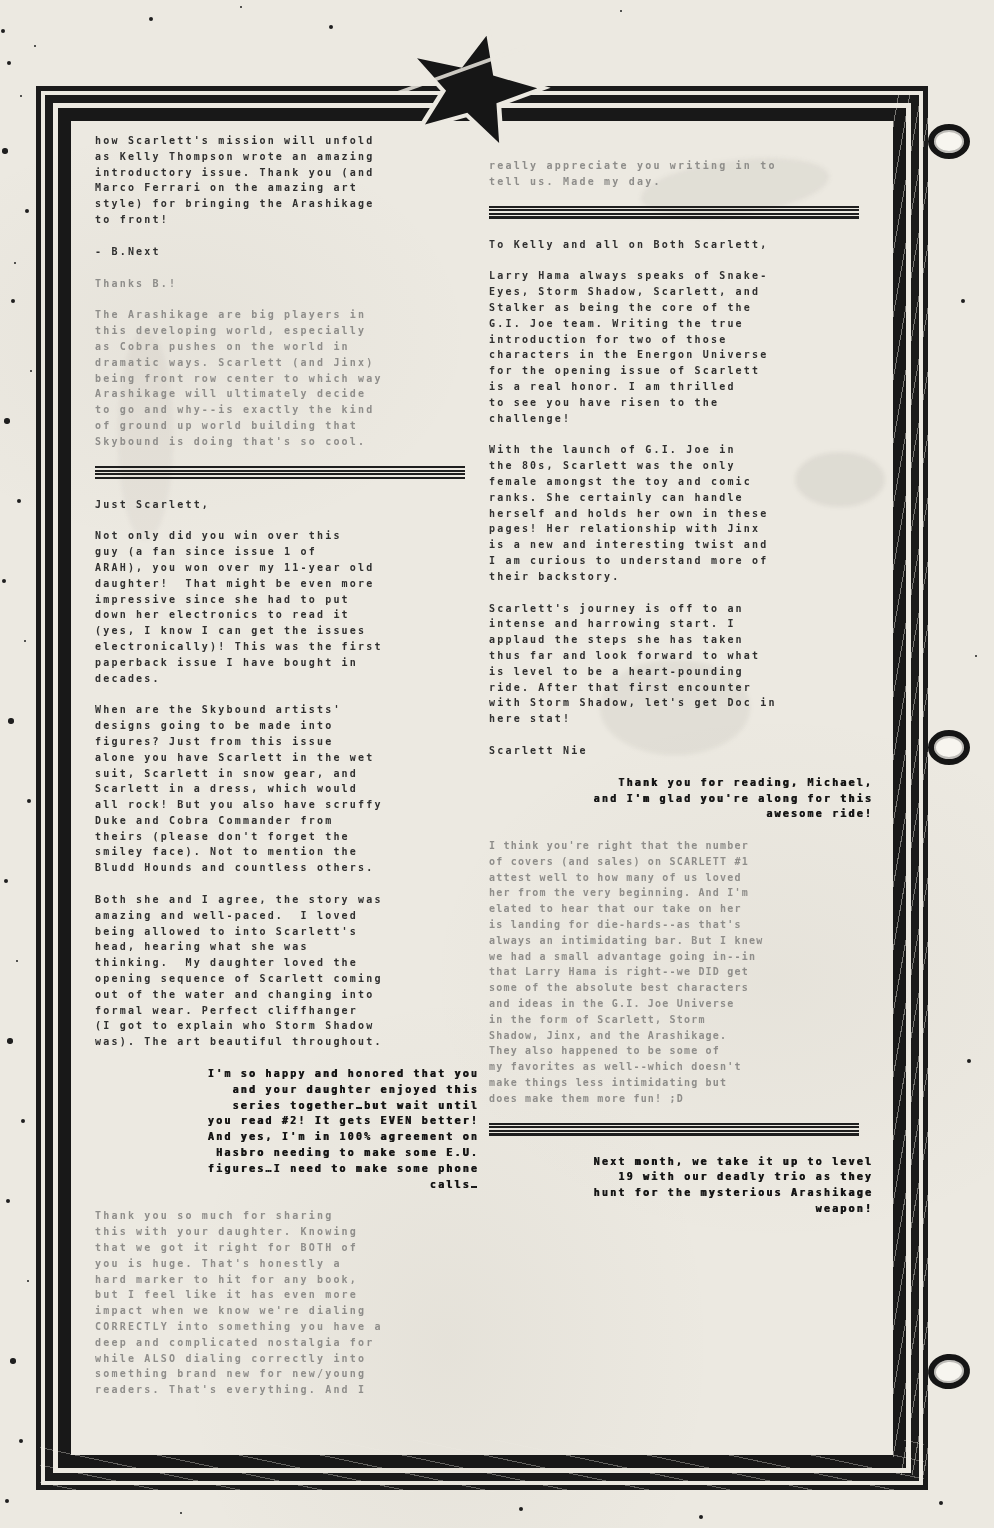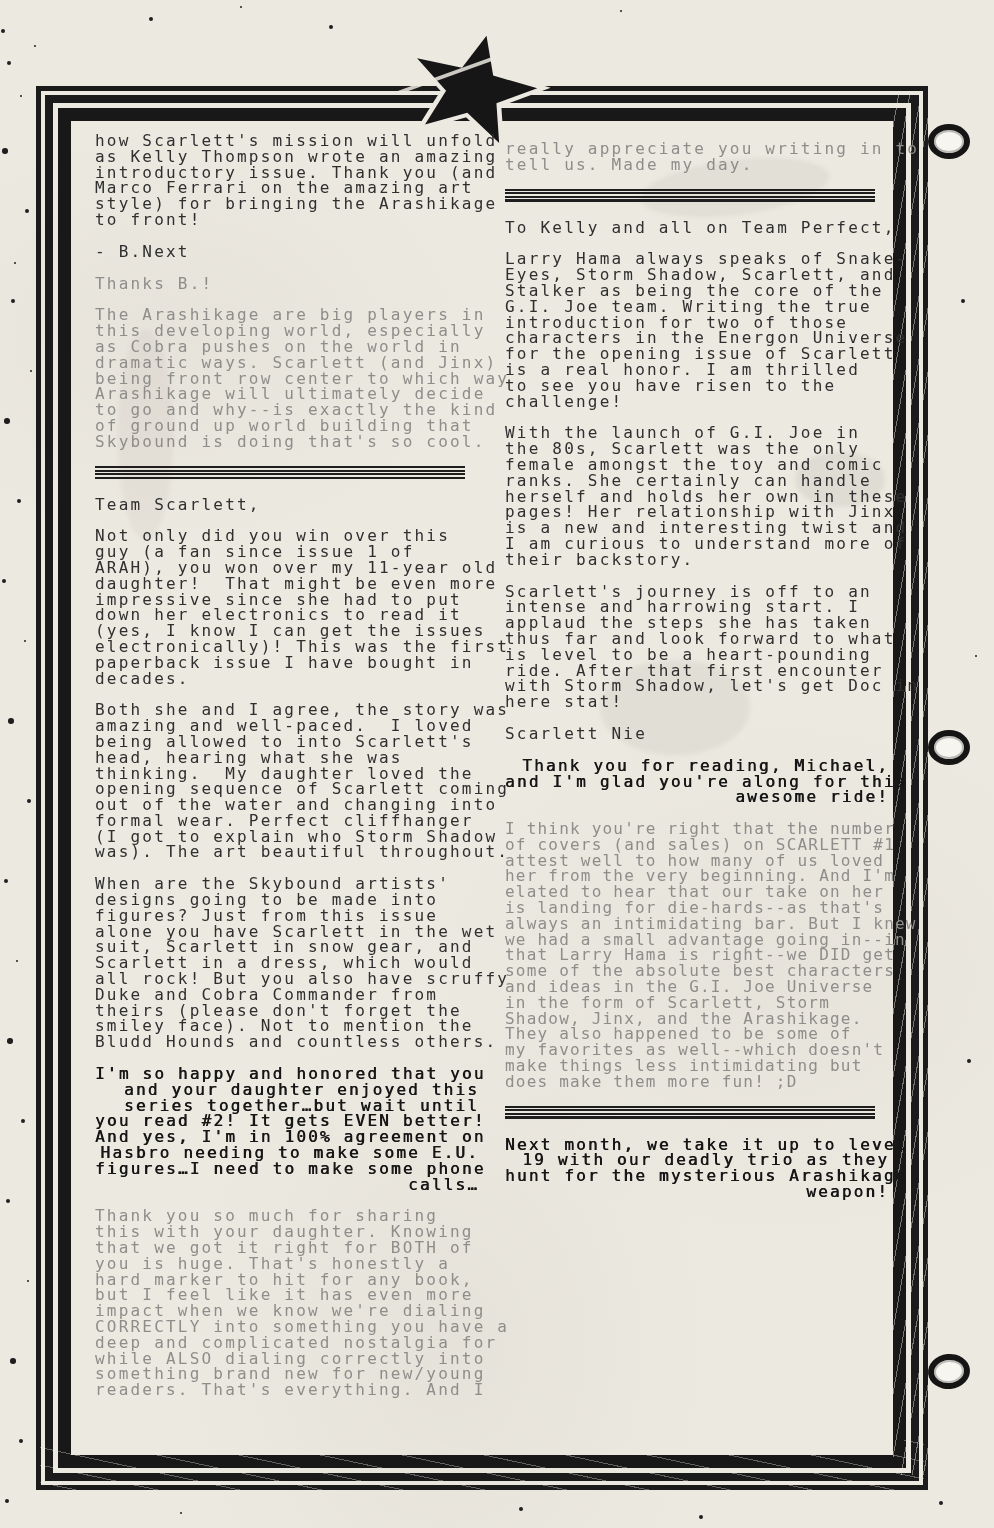--- a/index.html
+++ b/index.html
@@ -33,23 +33,23 @@
   .punch{position:absolute;width:42px;height:35px;border-radius:50%;
          border:6px solid #151515;background:#f7f5ef;box-sizing:border-box;
          box-shadow:inset 0 0 0 2px rgba(21,21,21,0.25);}
   .punch1{left:928px;top:124px;}
   .punch2{left:928px;top:730px;}
   .punch3{left:928px;top:1354px;transform:rotate(-6deg);}
 
   
   .col{position:absolute;width:384px;}
   .col-left{left:95px;top:133px;}
-  .col-right{left:489px;top:141px;margin-left:16px;}
-
-  .block{font-size:16px;line-height:15.8px;letter-spacing:2.2px;font-weight:normal;
+  .col-right{left:489px;top:158px;}
+
+  .block{font-size:10px;line-height:15.8px;letter-spacing:2.2px;font-weight:bold;
          white-space:pre;margin:0 0 16px 0;}
   .letter{color:#2f2f2f;}
   .reply{color:#8e8d8a;}
   .reply-bold{color:#161616;text-shadow:0.6px 0 0 #161616;text-align:right;}
   .tight{letter-spacing:1.2px;}
   .divider{height:13px;width:370px;margin:10px 0 18px 0;background:
     linear-gradient(#1e1e1e 0 2px, transparent 2px 3.5px,
                     #1e1e1e 3.5px 5.5px, transparent 5.5px 7px,
                     #1e1e1e 7px 9px, transparent 9px 10.5px,
                     #1e1e1e 10.5px 13px);}
@@ -118,52 +118,52 @@
       <div class="block reply">The Arashikage are big players in
 this developing world, especially
 as Cobra pushes on the world in
 dramatic ways. Scarlett (and Jinx)
 being front row center to which way
 Arashikage will ultimately decide
 to go and why--is exactly the kind
 of ground up world building that
 Skybound is doing that's so cool.</div>
       <div class="block divider"></div>
-      <div class="block letter">Team Scarlett,</div>
+      <div class="block letter">Just Scarlett,</div>
       <div class="block letter">Not only did you win over this
 guy (a fan since issue 1 of
 ARAH), you won over my 11-year old
 daughter!  That might be even more
 impressive since she had to put
 down her electronics to read it
 (yes, I know I can get the issues
 electronically)! This was the first
 paperback issue I have bought in
 decades.</div>
-      <div class="block letter">Both she and I agree, the story was
-amazing and well-paced.  I loved
-being allowed to into Scarlett's
-head, hearing what she was
-thinking.  My daughter loved the
-opening sequence of Scarlett coming
-out of the water and changing into
-formal wear. Perfect cliffhanger
-(I got to explain who Storm Shadow
-was). The art beautiful throughout.</div>
       <div class="block letter">When are the Skybound artists'
 designs going to be made into
 figures? Just from this issue
 alone you have Scarlett in the wet
 suit, Scarlett in snow gear, and
 Scarlett in a dress, which would
 all rock! But you also have scruffy
 Duke and Cobra Commander from
 theirs (please don't forget the
 smiley face). Not to mention the
 Bludd Hounds and countless others.</div>
+      <div class="block letter">Both she and I agree, the story was
+amazing and well-paced.  I loved
+being allowed to into Scarlett's
+head, hearing what she was
+thinking.  My daughter loved the
+opening sequence of Scarlett coming
+out of the water and changing into
+formal wear. Perfect cliffhanger
+(I got to explain who Storm Shadow
+was). The art beautiful throughout.</div>
       <div class="block reply-bold">I'm so happy and honored that you
 and your daughter enjoyed this
 series together…but wait until
 you read #2! It gets EVEN better!
 And yes, I'm in 100% agreement on
 Hasbro needing to make some E.U.
 figures…I need to make some phone
 calls…</div>
       <div class="block reply">Thank you so much for sharing
 this with your daughter. Knowing
@@ -175,21 +175,21 @@
 CORRECTLY into something you have a
 deep and complicated nostalgia for
 while ALSO dialing correctly into
 something brand new for new/young
 readers. That's everything. And I</div>
     </div>
   <div class="col col-right">
       <div class="block reply">really appreciate you writing in to
 tell us. Made my day.</div>
       <div class="block divider"></div>
-      <div class="block letter">To Kelly and all on Team Perfect,</div>
+      <div class="block letter">To Kelly and all on Both Scarlett,</div>
       <div class="block letter">Larry Hama always speaks of Snake-
 Eyes, Storm Shadow, Scarlett, and
 Stalker as being the core of the
 G.I. Joe team. Writing the true
 introduction for two of those
 characters in the Energon Universe
 for the opening issue of Scarlett
 is a real honor. I am thrilled
 to see you have risen to the
 challenge!</div>

